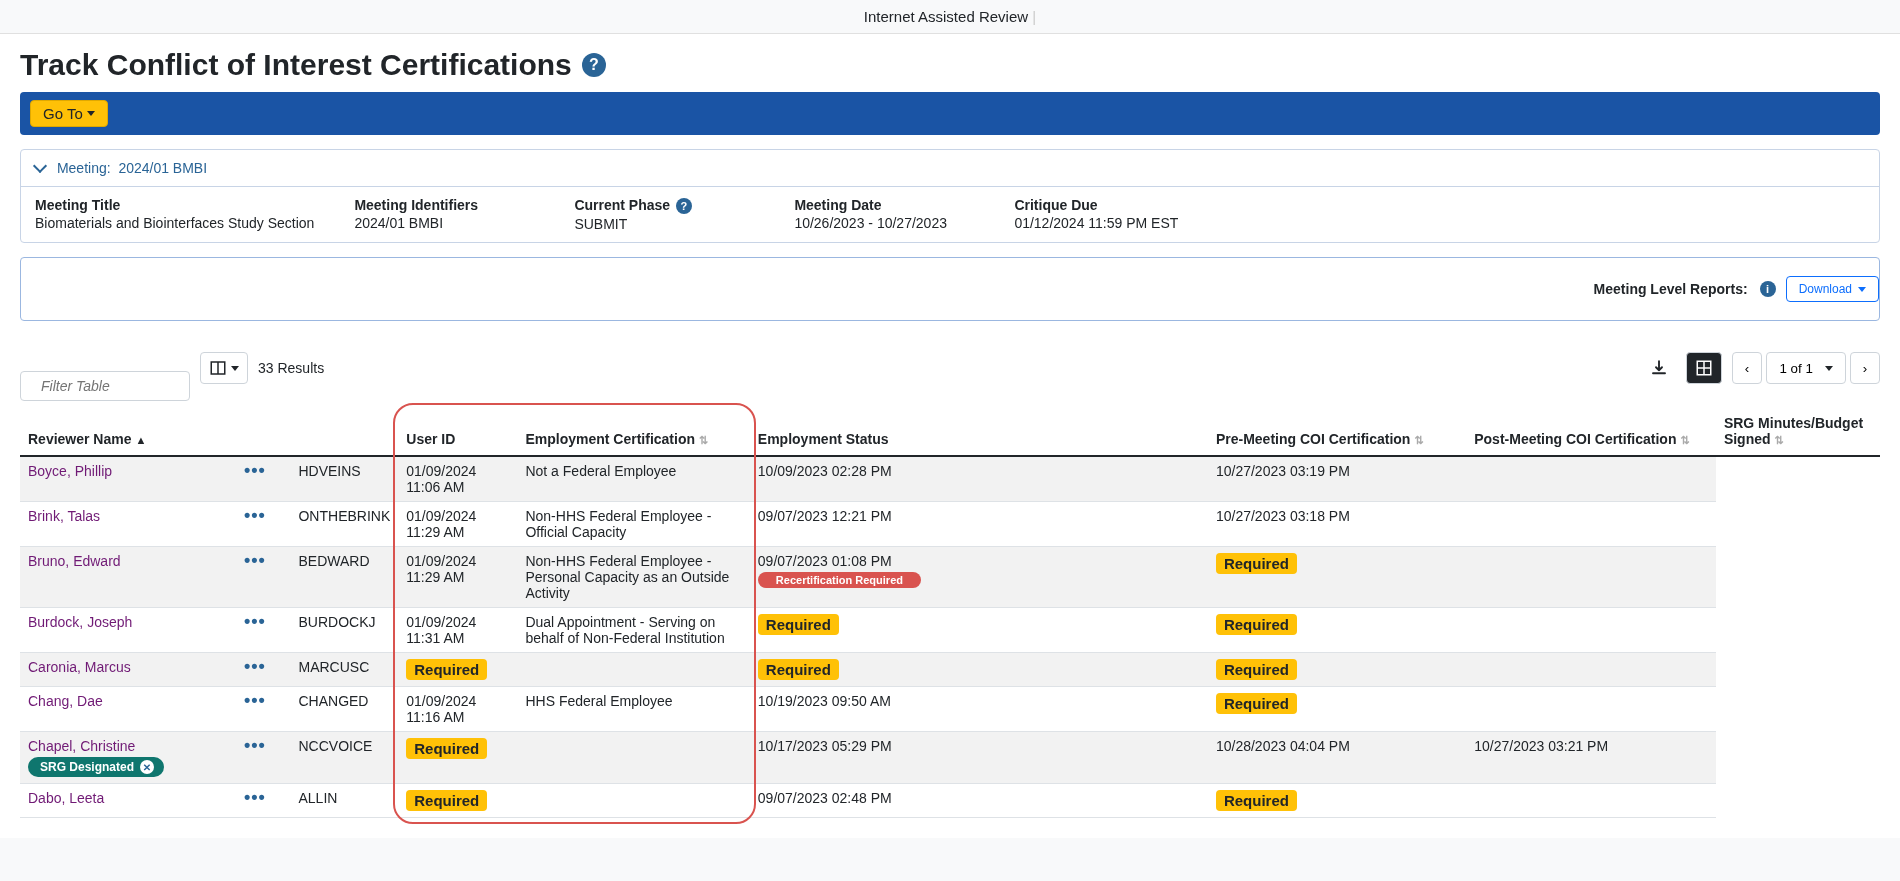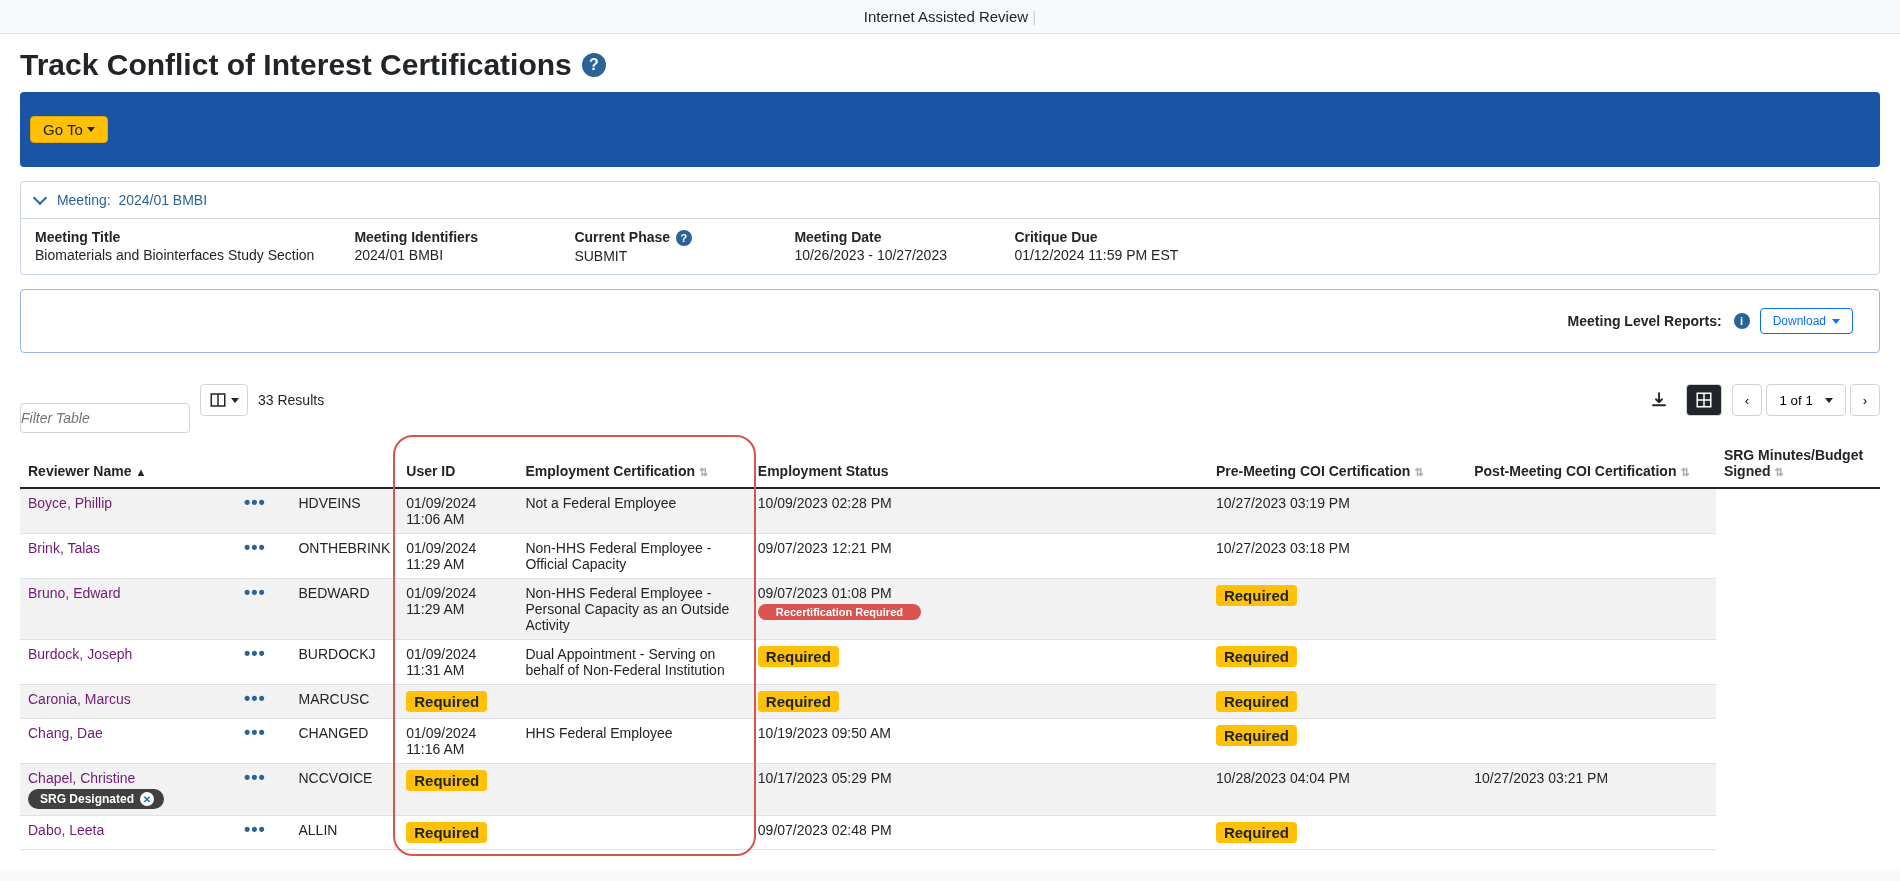--- a/index.html
+++ b/index.html
@@ -2,50 +2,50 @@
 <html><head>
 <meta charset="utf-8">
 <style>
 * { box-sizing: border-box; margin: 0; padding: 0; }
 body { font-family: "Segoe UI", Arial, sans-serif; font-size: 14px; color: #212529; background: #f8f9fa; }
 .topbar { background: #f8f9fa; padding: 8px 20px; border-bottom: 1px solid #e0e0e0; font-size: 15px; text-align: center; }
 .container { padding: 0 20px 20px 20px; background: #fff; }
 .page-title { font-size: 30px; font-weight: 700; padding: 14px 0 10px 0; display: flex; align-items: center; gap: 10px; }
 .help-circle { width: 24px; height: 24px; border-radius: 50%; background: #2a6496; color: #fff; display: inline-flex; align-items: center; justify-content: center; font-weight: 700; font-size: 16px; }
 .help-circle-sm { width: 16px; height: 16px; border-radius: 50%; background: #2a6496; color: #fff; display: inline-flex; align-items: center; justify-content: center; font-weight: 700; font-size: 11px; vertical-align: middle; margin-left: 2px;}
-.bluebar { background: #1a54a5; border-radius: 4px; padding: 24px 10px; margin-bottom: 14px; }
+.bluebar { background: #1a54a5; border-radius: 4px; padding: 8px 10px; margin-bottom: 14px; }
 .btn-yellow { background: #ffc107; border: 1px solid #e0a800; color: #212529; padding: 4px 12px; border-radius: 4px; font-size: 15px; cursor: pointer; display: inline-flex; align-items: center; gap: 4px;}
 .caret-down { width: 0; height: 0; border-left: 4px solid transparent; border-right: 4px solid transparent; border-top: 5px solid #212529; display: inline-block; }
 .caret-down-blue { width: 0; height: 0; border-left: 4px solid transparent; border-right: 4px solid transparent; border-top: 5px solid #0d6efd; display: inline-block; }
 .panel { border: 1px solid #c8d4e6; border-radius: 4px; margin-bottom: 14px; }
 .panel-header { padding: 10px 14px; color: #2a6496; cursor: pointer; border-bottom: 1px solid #c8d4e6; }
 .chev { display: inline-block; width: 10px; height: 10px; border-left: 2px solid #2a6496; border-bottom: 2px solid #2a6496; transform: rotate(-45deg); margin-right: 8px; position: relative; top: -2px;}
 .panel-body { padding: 10px 14px; display: flex; gap: 40px; flex-wrap: wrap; }
 .meta-block { min-width: 180px; }
 .meta-label { font-weight: 700; margin-bottom: 2px; }
-.report-bar { border: 1px solid #9bb7e0; border-radius: 4px; padding: 18px 26px; display: flex; justify-content: flex-end; align-items: center; gap: 10px; margin-bottom: 14px; }
+.report-bar { border: 1px solid #9bb7e0; border-radius: 4px; padding: 18px 0; display: flex; justify-content: flex-end; align-items: center; gap: 10px; margin-bottom: 14px; }
 .btn-outline { border: 1px solid #0d6efd; color: #0d6efd; background: #fff; padding: 5px 12px; border-radius: 4px; cursor: pointer; display: inline-flex; align-items: center; gap: 6px; font-size: 12px;}
 .toolbar { display: flex; align-items: center; gap: 10px; margin-bottom: 2px; }
-.filter-input { width: 170px; padding: 6px 0; border: 1px solid #ced4da; border-radius: 4px; font-size: 14px; font-style: italic; color: #6c757d; margin-top: 36px; }
+.filter-input { width: 170px; padding: 6px 20px; border: 1px solid #ced4da; border-radius: 4px; font-size: 14px; font-style: italic; color: #6c757d; margin-top: 36px; }
 .icon-btn { border: 1px solid #ced4da; background: #fff; border-radius: 4px; padding: 4px 8px; cursor: pointer; display: inline-flex; align-items: center; gap: 4px; height: 32px; }
 .spacer { flex: 1; }
 .pager { display: flex; align-items: center; gap: 4px; }
 .pager .icon-btn { min-width: 30px; justify-content: center; }
 table { width: 100%; border-collapse: collapse; margin-top: 6px; }
 thead th { text-align: left; font-weight: 700; padding: 8px 8px; border-bottom: 2px solid #212529; vertical-align: bottom; font-size: 14px; background: #fff;}
 tbody td { padding: 6px 8px; border-bottom: 1px solid #dee2e6; vertical-align: top; font-size: 14px; }
 tbody tr:nth-child(odd) td { background: #f2f2f2; }
 tbody tr:nth-child(even) td { background: #fff; }
 .link { color: #701a75; cursor: pointer; }
 .sort-icon { color: #aaa; font-size: 11px; margin-left: 4px; }
 .sort-active { color: #212529; font-size: 11px; margin-left: 4px; }
 .ellipsis { color: #2a6496; font-weight: 700; letter-spacing: 1px; cursor: pointer; font-size: 18px; line-height: 10px; }
 .badge-required { background: #ffc107; color: #212529; border-radius: 4px; padding: 2px 8px; font-size: 15px; font-weight: 700; display: inline-block; }
 .badge-recert { background: #d9534f; color: #fff; border-radius: 10px; padding: 2px 18px; font-size: 11px; font-weight: 700; display: inline-block; margin-top: 3px;}
-.badge-srg { background: #404040; color: #fff; border-radius: 14px; padding: 3px 10px 3px 12px; font-size: 12px; font-weight: 700; display: inline-flex; align-items: center; gap: 6px; margin-top: 3px;}
+.badge-srg { background: #0f766e; color: #fff; border-radius: 14px; padding: 3px 10px 3px 12px; font-size: 12px; font-weight: 700; display: inline-flex; align-items: center; gap: 6px; margin-top: 3px;}
 .badge-srg .x { background: #fff; color: #2a6496; border-radius: 50%; width: 14px; height: 14px; display: inline-flex; align-items: center; justify-content: center; font-size: 10px; font-weight: 700;}
 .highlight-box { position: absolute; border: 2px solid #d9534f; border-radius: 20px; pointer-events: none; }
 .table-wrap { position: relative; }
 svg.ico { width: 18px; height: 18px; }
 .results-text { font-size: 14px; }
 </style>
 </head>
 <body>
 
 <div class="topbar"><span>Internet Assisted Review</span> <span style="color:#ccc">|</span></div>

